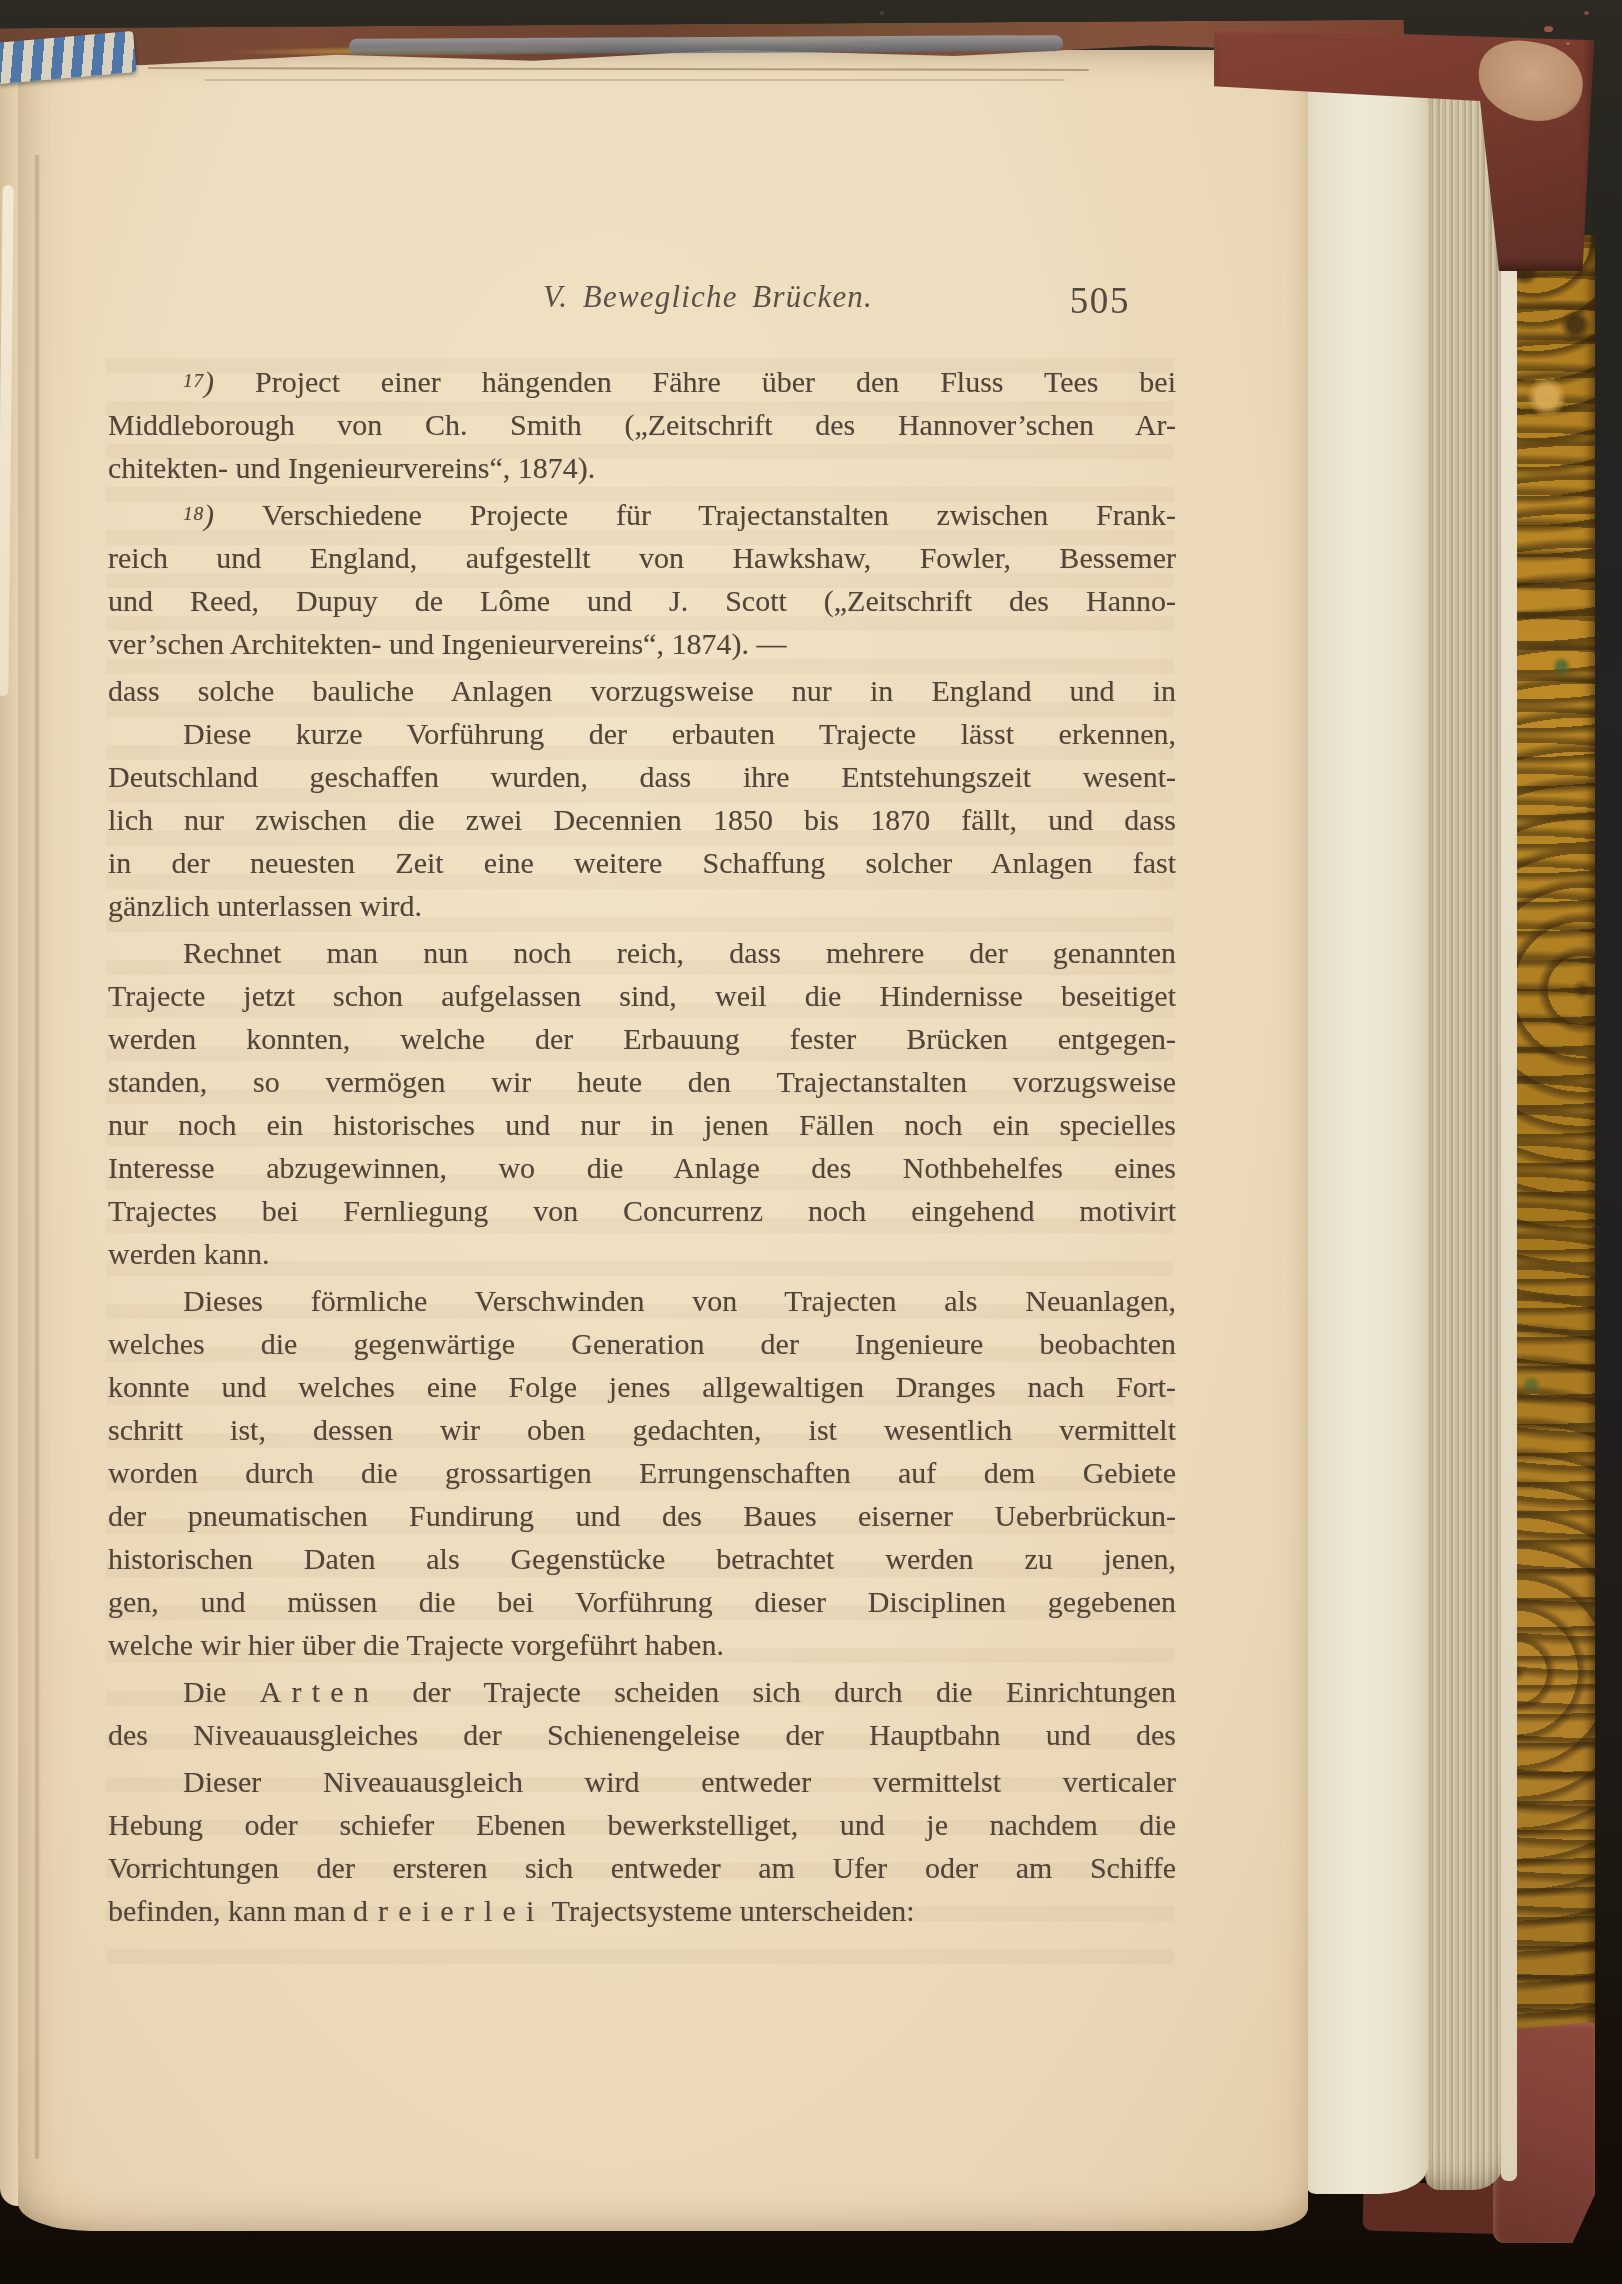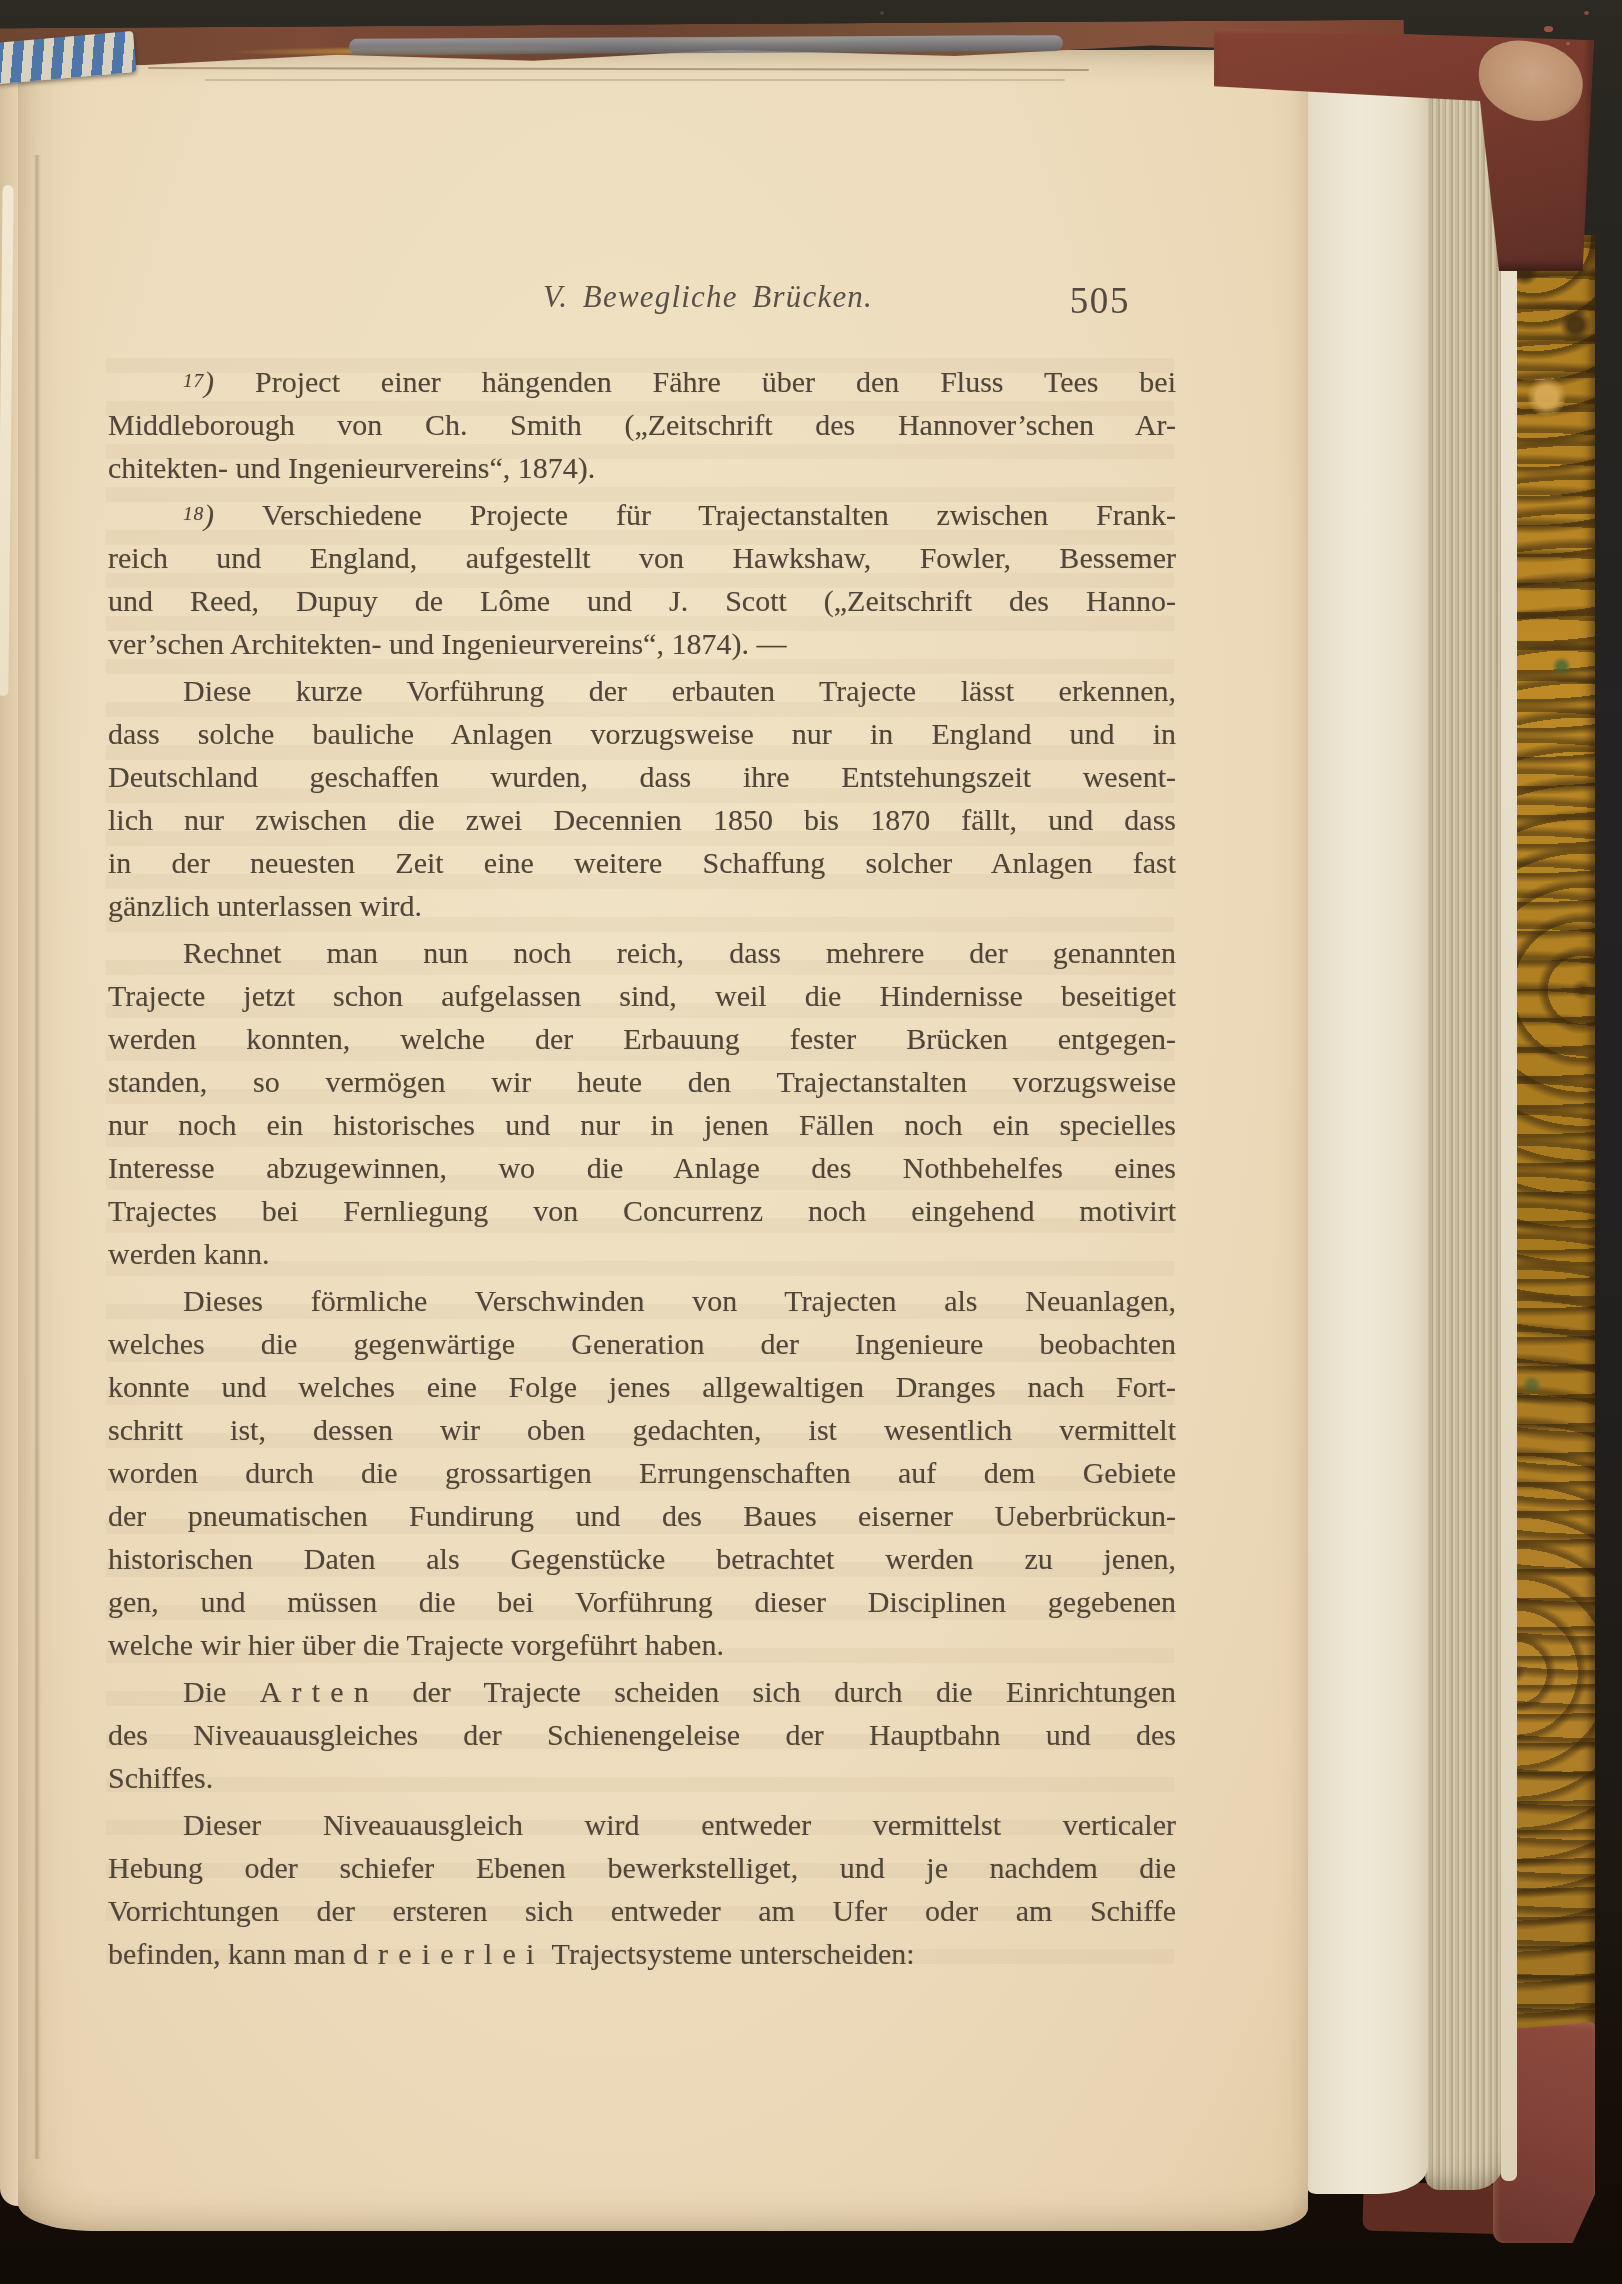--- a/index.html
+++ b/index.html
@@ -135,22 +135,22 @@
           <div class="line">Middleborough von Ch. Smith („Zeitschrift des Hannover’schen Ar-</div>
           <div class="line last">chitekten- und Ingenieurvereins“, 1874).</div>
         </div>
         <div class="para">
           <div class="line first"><span class="fnmark"><sup>18</sup><span class="fnparen">) </span></span>Verschiedene Projecte für Trajectanstalten zwischen Frank-</div>
           <div class="line">reich und England, aufgestellt von Hawkshaw, Fowler, Bessemer</div>
           <div class="line">und Reed, Dupuy de Lôme und J. Scott („Zeitschrift des Hanno-</div>
           <div class="line last">ver’schen Architekten- und Ingenieurvereins“, 1874). —</div>
         </div>
         <div class="para">
+          <div class="line">dass solche bauliche Anlagen vorzugsweise nur in England und in</div>
           <div class="line first">Diese kurze Vorführung der erbauten Trajecte lässt erkennen,</div>
-          <div class="line">dass solche bauliche Anlagen vorzugsweise nur in England und in</div>
           <div class="line">Deutschland geschaffen wurden, dass ihre Entstehungszeit wesent-</div>
           <div class="line">lich nur zwischen die zwei Decennien 1850 bis 1870 fällt, und dass</div>
           <div class="line">in der neuesten Zeit eine weitere Schaffung solcher Anlagen fast</div>
           <div class="line last">gänzlich unterlassen wird.</div>
         </div>
         <div class="para">
           <div class="line first">Rechnet man nun noch reich, dass mehrere der genannten</div>
           <div class="line">Trajecte jetzt schon aufgelassen sind, weil die Hindernisse beseitiget</div>
           <div class="line">werden konnten, welche der Erbauung fester Brücken entgegen-</div>
           <div class="line">standen, so vermögen wir heute den Trajectanstalten vorzugsweise</div>
@@ -166,21 +166,20 @@
           <div class="line">schritt ist, dessen wir oben gedachten, ist wesentlich vermittelt</div>
           <div class="line">worden durch die grossartigen Errungenschaften auf dem Gebiete</div>
           <div class="line">der pneumatischen Fundirung und des Baues eiserner Ueberbrückun-</div>
           <div class="line">historischen Daten als Gegenstücke betrachtet werden zu jenen,</div>
           <div class="line">gen, und müssen die bei Vorführung dieser Disciplinen gegebenen</div>
           <div class="line last">welche wir hier über die Trajecte vorgeführt haben.</div>
         </div>
         <div class="para">
           <div class="line first">Die <span class="sperr">Arten</span> der Trajecte scheiden sich durch die Einrichtungen</div>
           <div class="line">des Niveauausgleiches der Schienengeleise der Hauptbahn und des</div>
-          <div class="line last">Schiffes.</div>
         </div>
         <div class="para">
           <div class="line first">Dieser Niveauausgleich wird entweder vermittelst verticaler</div>
           <div class="line">Hebung oder schiefer Ebenen bewerkstelliget, und je nachdem die</div>
           <div class="line">Vorrichtungen der ersteren sich entweder am Ufer oder am Schiffe</div>
           <div class="line last">befinden, kann man <span class="sperr">dreierlei</span> Trajectsysteme unterscheiden:</div>
         </div>
       </div>
   </div>
 

